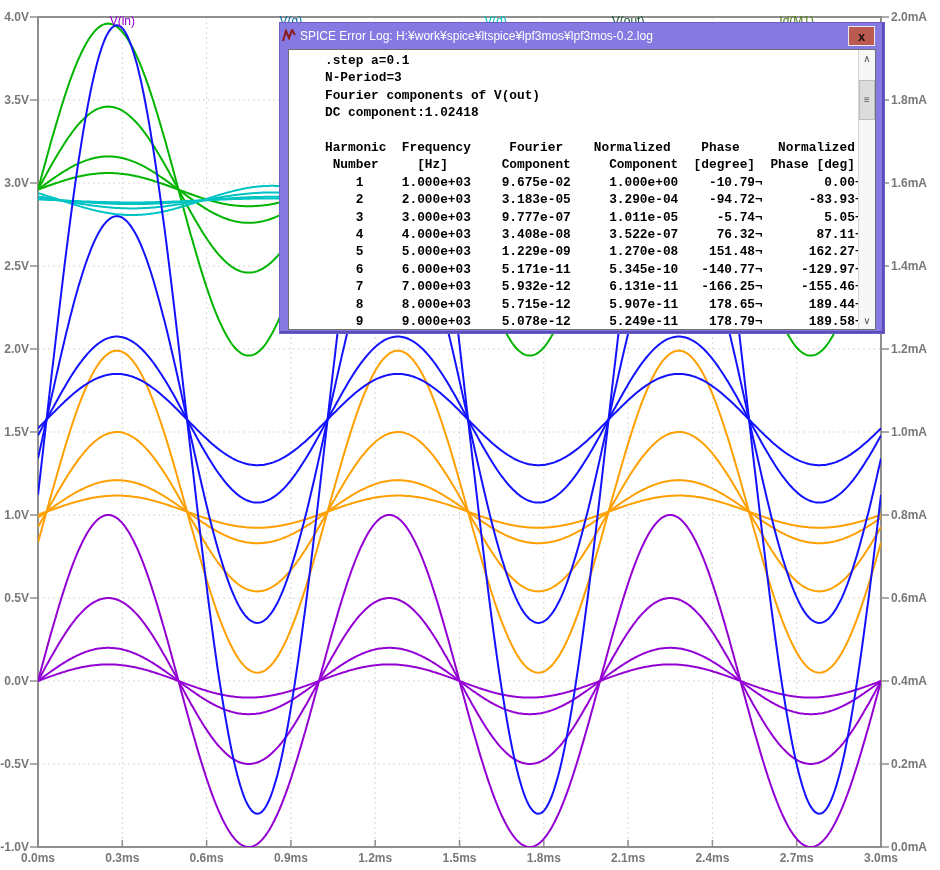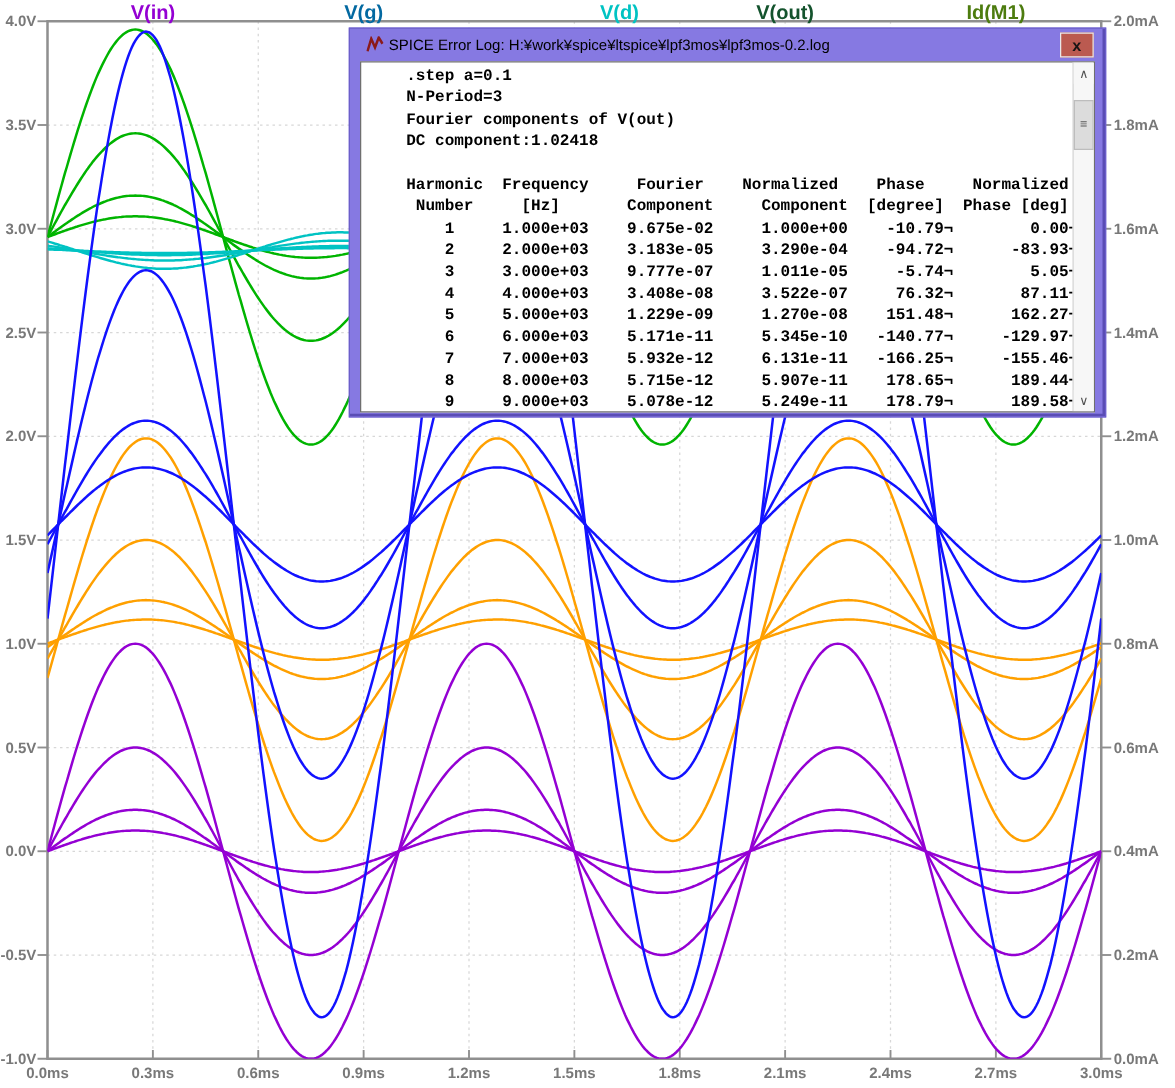--- a/index.html
+++ b/index.html
@@ -1,27 +1,27 @@
 <!DOCTYPE html>
 <html><head>
 <meta charset="utf-8">
 <style>
   html,body{margin:0;padding:0;background:#ffffff;}
   #stage{position:relative;width:940px;height:870px;background:#ffffff;overflow:hidden;
          font-family:"Liberation Sans",sans-serif;}
   #plot-svg{position:absolute;left:0;top:0;}
   
-  .legend-label{position:absolute;top:2px;transform:translateX(-50%);
-    font-size:16px;font-weight:bold;white-space:nowrap;cursor:pointer;}
+  .legend-label{position:absolute;top:14px;transform:translateX(-50%);
+    font-size:12px;font-weight:normal;white-space:nowrap;cursor:pointer;}
   
   #dialog{position:absolute;left:279px;top:22px;width:606px;height:312px;
     background:#8679e2;border:1px solid #6b5ec9;box-sizing:border-box;
     box-shadow:inset -2px -2px 0 #5a4db5;}
   #titlebar{position:absolute;left:0;top:0;right:0;height:25px;display:flex;align-items:center;
-    padding-left:13px;color:#000000;font-size:12px;cursor:default;}
+    padding-left:2px;color:#ffffff;font-size:12px;cursor:default;}
   #dialog-title{margin-left:4px;white-space:nowrap;overflow:hidden;}
   #close-btn{position:absolute;top:3px;right:9px;width:27px;height:20px;background:#bb5a50;
     border:1px solid #e9e9e9;box-sizing:border-box;display:flex;align-items:center;justify-content:center;
     font-weight:bold;font-size:13px;color:#181414;cursor:pointer;line-height:1;}
   #content{position:absolute;left:8px;top:26px;width:588px;height:281px;background:#ffffff;
     border:1px solid #6f6f6f;box-sizing:border-box;overflow:hidden;padding-left:32px;}
   #log-pre{margin:0;padding:2px 0 0 4px;font-family:"Liberation Mono","DejaVu Sans Mono",monospace;
     font-size:12.8px;line-height:17.4px;font-weight:bold;color:#000;white-space:pre;}
   
   #scrollbar{position:absolute;top:0;right:0;width:17px;height:100%;background:#f7f7f7;

